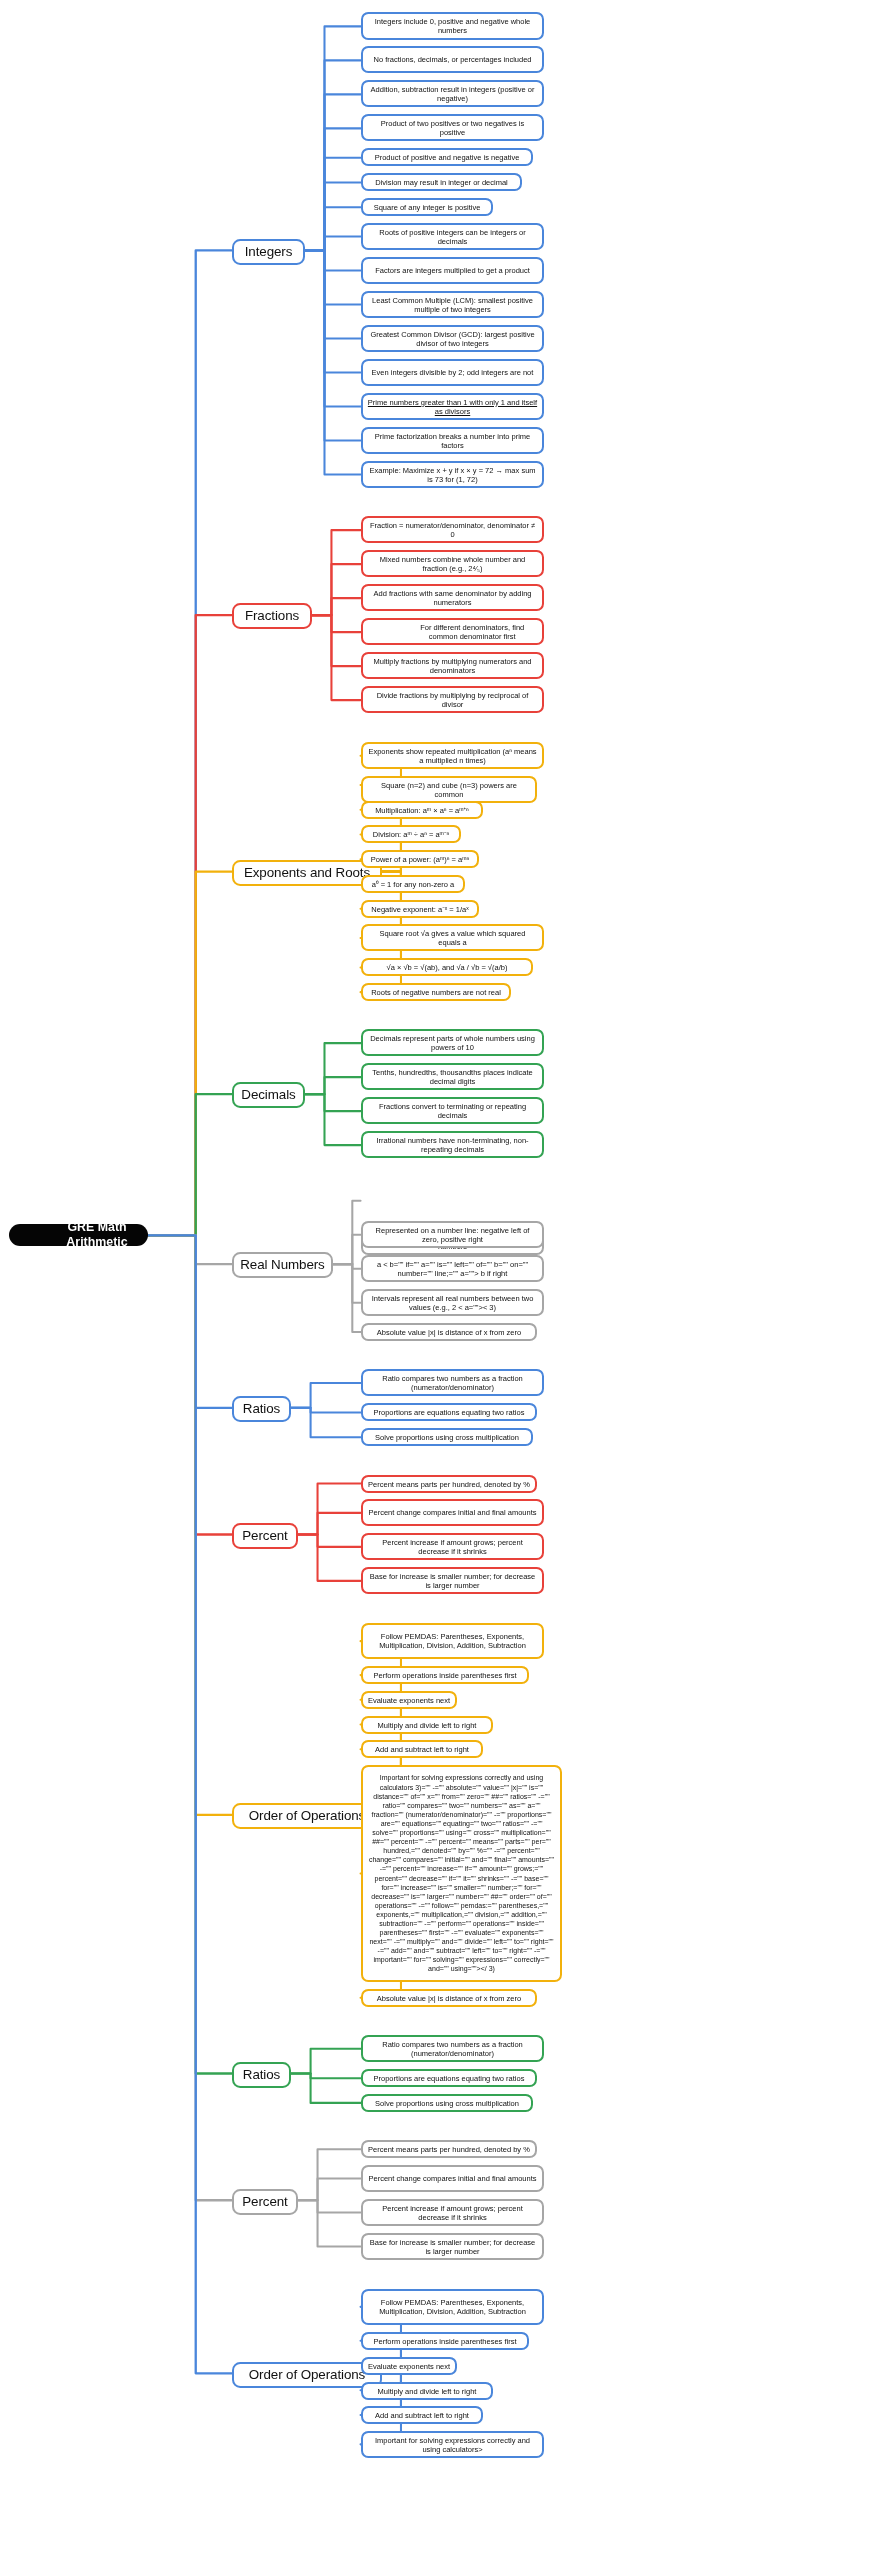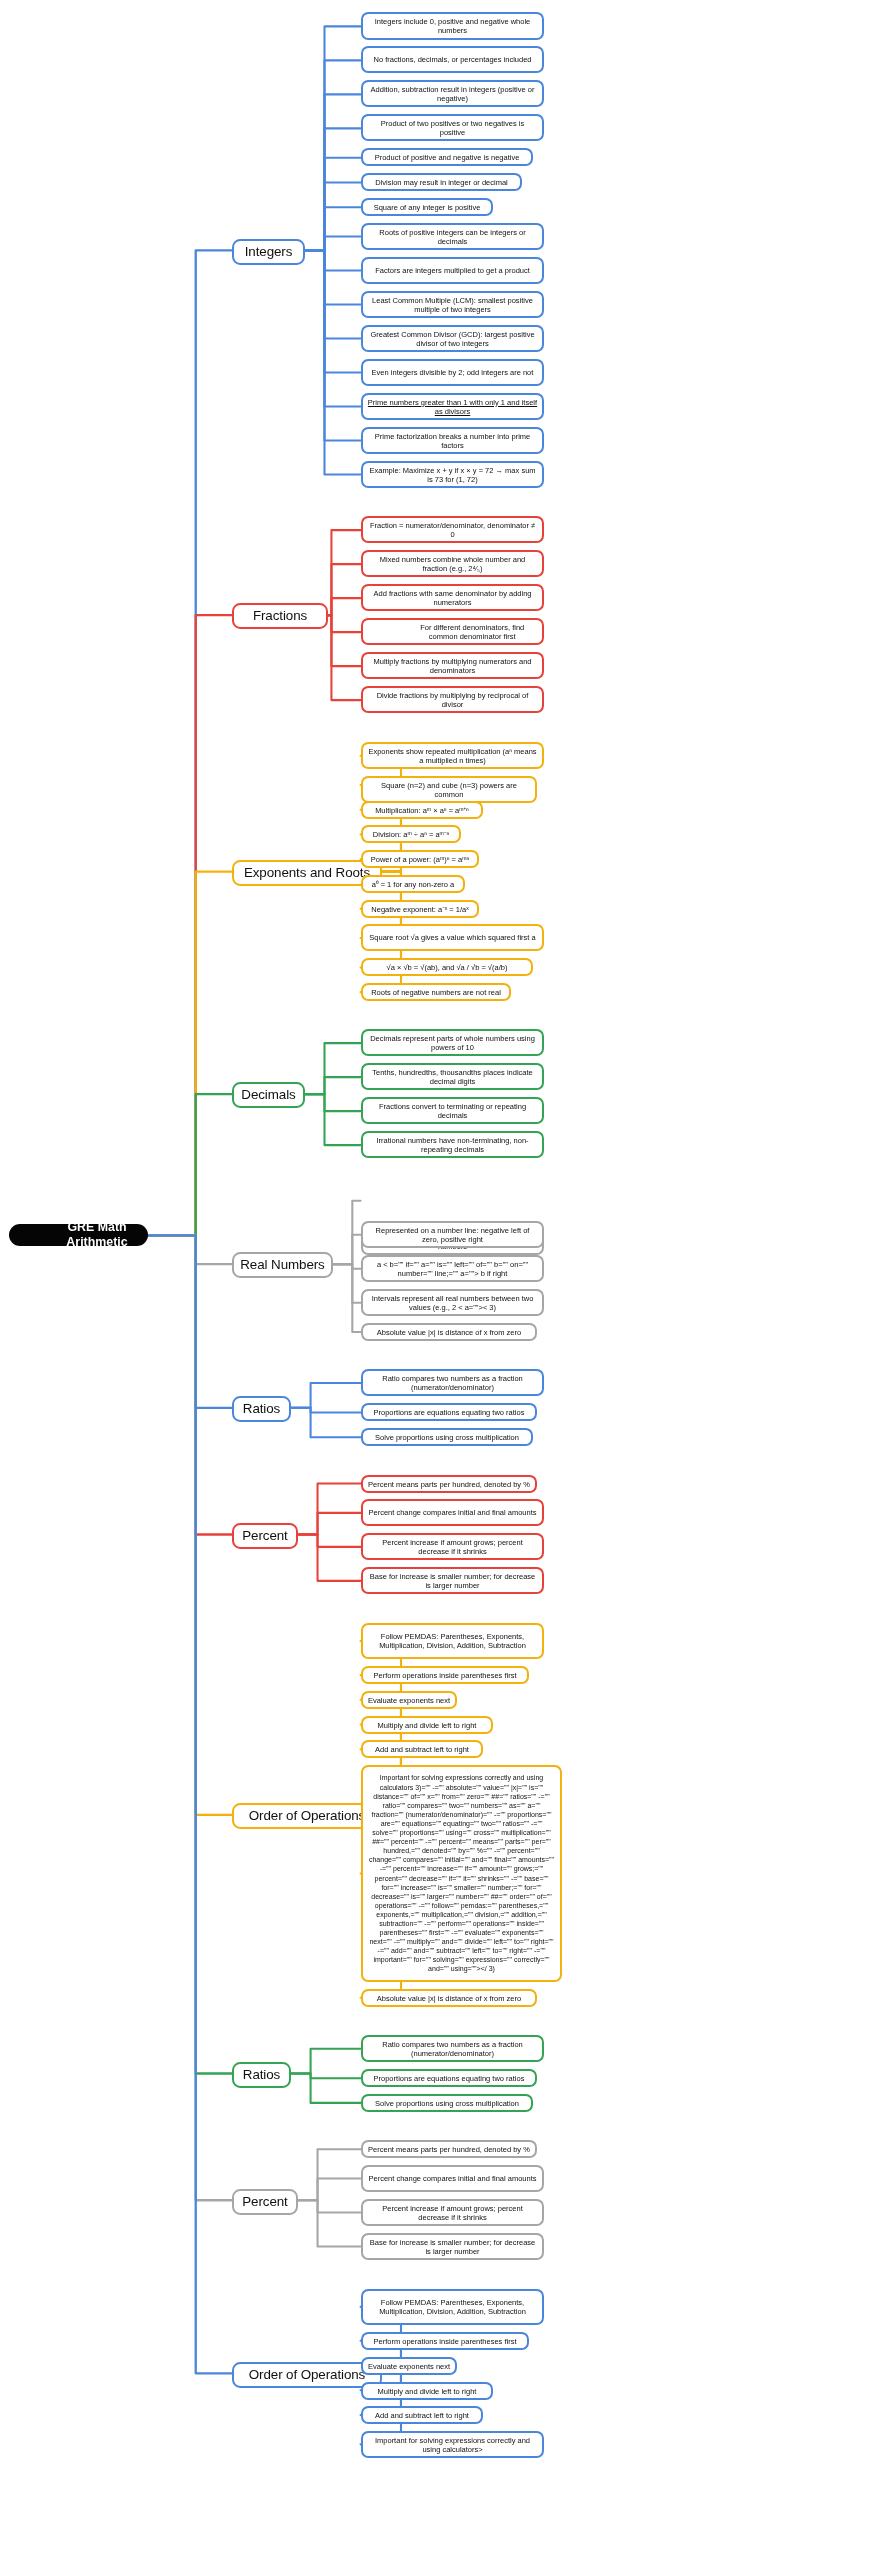--- a/index.html
+++ b/index.html
@@ -165,36 +165,36 @@
       <div class="node leaf c-blue" style="left: 361px; top: 173px; width: 161px; min-height: 17.5px;">Division may result in integer or decimal</div>
       <div class="node leaf c-blue" style="left: 361px; top: 198px; width: 132px; min-height: 17.5px;">Square of any integer is positive</div>
       <div class="node leaf c-blue" style="left: 361px; top: 223px; width: 183px; min-height: 27px;">Roots of positive integers can be integers or decimals</div>
       <div class="node leaf c-blue" style="left: 361px; top: 257px; width: 183px; min-height: 27px;">Factors are integers multiplied to get a product</div>
       <div class="node leaf c-blue" style="left: 361px; top: 291px; width: 183px; min-height: 27px;">Least Common Multiple (LCM): smallest positive multiple of two integers</div>
       <div class="node leaf c-blue" style="left: 361px; top: 325px; width: 183px; min-height: 27px;">Greatest Common Divisor (GCD): largest positive divisor of two integers</div>
       <div class="node leaf c-blue" style="left: 361px; top: 359px; width: 183px; min-height: 27px;">Even integers divisible by 2; odd integers are not</div>
       <div class="node leaf c-blue" style="left: 361px; top: 393px; width: 183px; min-height: 27px; text-decoration: underline;">Prime numbers greater than 1 with only 1 and itself as divisors</div>
       <div class="node leaf c-blue" style="left: 361px; top: 427px; width: 183px; min-height: 27px;">Prime factorization breaks a number into prime factors</div>
       <div class="node leaf c-blue" style="left: 361px; top: 461px; width: 183px; min-height: 27px;">Example: Maximize x + y if x × y = 72 → max sum is 73 for (1, 72)</div>
-      <div class="node branch c-red" style="left: 232px; top: 603px; width: 96px; min-height: 23px;">Fractions</div>
+      <div class="node branch c-red" style="left: 232px; top: 603px; width: 80px; min-height: 23px;">Fractions</div>
       <div class="node leaf c-red" style="left: 361px; top: 516px; width: 183px; min-height: 27px;">Fraction = numerator/denominator, denominator ≠ 0</div>
       <div class="node leaf c-red" style="left: 361px; top: 550px; width: 183px; min-height: 27px;">Mixed numbers combine whole number and fraction (e.g., 2⁴⁄₅)</div>
       <div class="node leaf c-red" style="left: 361px; top: 584px; width: 183px; min-height: 27px;">Add fractions with same denominator by adding numerators</div>
       <div class="node leaf c-red" style="left: 361px; top: 618px; width: 183px; min-height: 27px; padding-left: 44px;">For different denominators, find common denominator first</div>
       <div class="node leaf c-red" style="left: 361px; top: 652px; width: 183px; min-height: 27px;">Multiply fractions by multiplying numerators and denominators</div>
       <div class="node leaf c-red" style="left: 361px; top: 686px; width: 183px; min-height: 27px;">Divide fractions by multiplying by reciprocal of divisor</div>
       <div class="node branch c-amber" style="left: 232px; top: 860px; width: 150px; min-height: 23px;">Exponents and Roots</div>
       <div class="node leaf c-amber" style="left: 361px; top: 742px; width: 183px; min-height: 27px;">Exponents show repeated multiplication (aⁿ means a multiplied n times)</div>
       <div class="node leaf c-amber" style="left: 361px; top: 776px; width: 176px; min-height: 17.5px;">Square (n=2) and cube (n=3) powers are common</div>
       <div class="node leaf c-amber" style="left: 361px; top: 801px; width: 122px; min-height: 17.5px;">Multiplication: aᵐ × aⁿ = aᵐ⁺ⁿ</div>
       <div class="node leaf c-amber" style="left: 361px; top: 825px; width: 100px; min-height: 17.5px;">Division: aᵐ ÷ aⁿ = aᵐ⁻ⁿ</div>
       <div class="node leaf c-amber" style="left: 361px; top: 850px; width: 118px; min-height: 17.5px;">Power of a power: (aᵐ)ⁿ = aᵐⁿ</div>
       <div class="node leaf c-amber" style="left: 361px; top: 875px; width: 104px; min-height: 17.5px;">a⁰ = 1 for any non-zero a</div>
       <div class="node leaf c-amber" style="left: 361px; top: 900px; width: 118px; min-height: 17.5px;">Negative exponent: a⁻ˣ = 1/aˣ</div>
-      <div class="node leaf c-amber" style="left: 361px; top: 924px; width: 183px; min-height: 27px;">Square root √a gives a value which squared first a</div>
+      <div class="node leaf c-amber" style="left: 361px; top: 924px; width: 183px; min-height: 27px;">Square root √a gives a value which squared equals a</div>
       <div class="node leaf c-amber" style="left: 361px; top: 958px; width: 172px; min-height: 17.5px;">√a × √b = √(ab), and √a / √b = √(a/b)</div>
       <div class="node leaf c-amber" style="left: 361px; top: 983px; width: 150px; min-height: 17.5px;">Roots of negative numbers are not real</div>
       <div class="node branch c-green" style="left: 232px; top: 1082px; width: 73px; min-height: 23px;">Decimals</div>
       <div class="node leaf c-green" style="left: 361px; top: 1029px; width: 183px; min-height: 27px;">Decimals represent parts of whole numbers using powers of 10</div>
       <div class="node leaf c-green" style="left: 361px; top: 1063px; width: 183px; min-height: 27px;">Tenths, hundredths, thousandths places indicate decimal digits</div>
       <div class="node leaf c-green" style="left: 361px; top: 1097px; width: 183px; min-height: 27px;">Fractions convert to terminating or repeating decimals</div>
       <div class="node leaf c-green" style="left: 361px; top: 1131px; width: 183px; min-height: 27px;">Irrational numbers have non-terminating, non-repeating decimals</div>
       <div class="node branch c-gray" style="left: 232px; top: 1252px; width: 101px; min-height: 23px;">Real Numbers</div>
       <div class="node leaf c-gray" style="left: 361px; top: 1187px; width: 183px; min-height: 27px; margin-top: 41px;">All rational and irrational numbers form real numbers</div>
       <div class="node leaf c-gray" style="left: 361px; top: 1221px; width: 183px; min-height: 27px;">Represented on a number line: negative left of zero, positive right</div>

